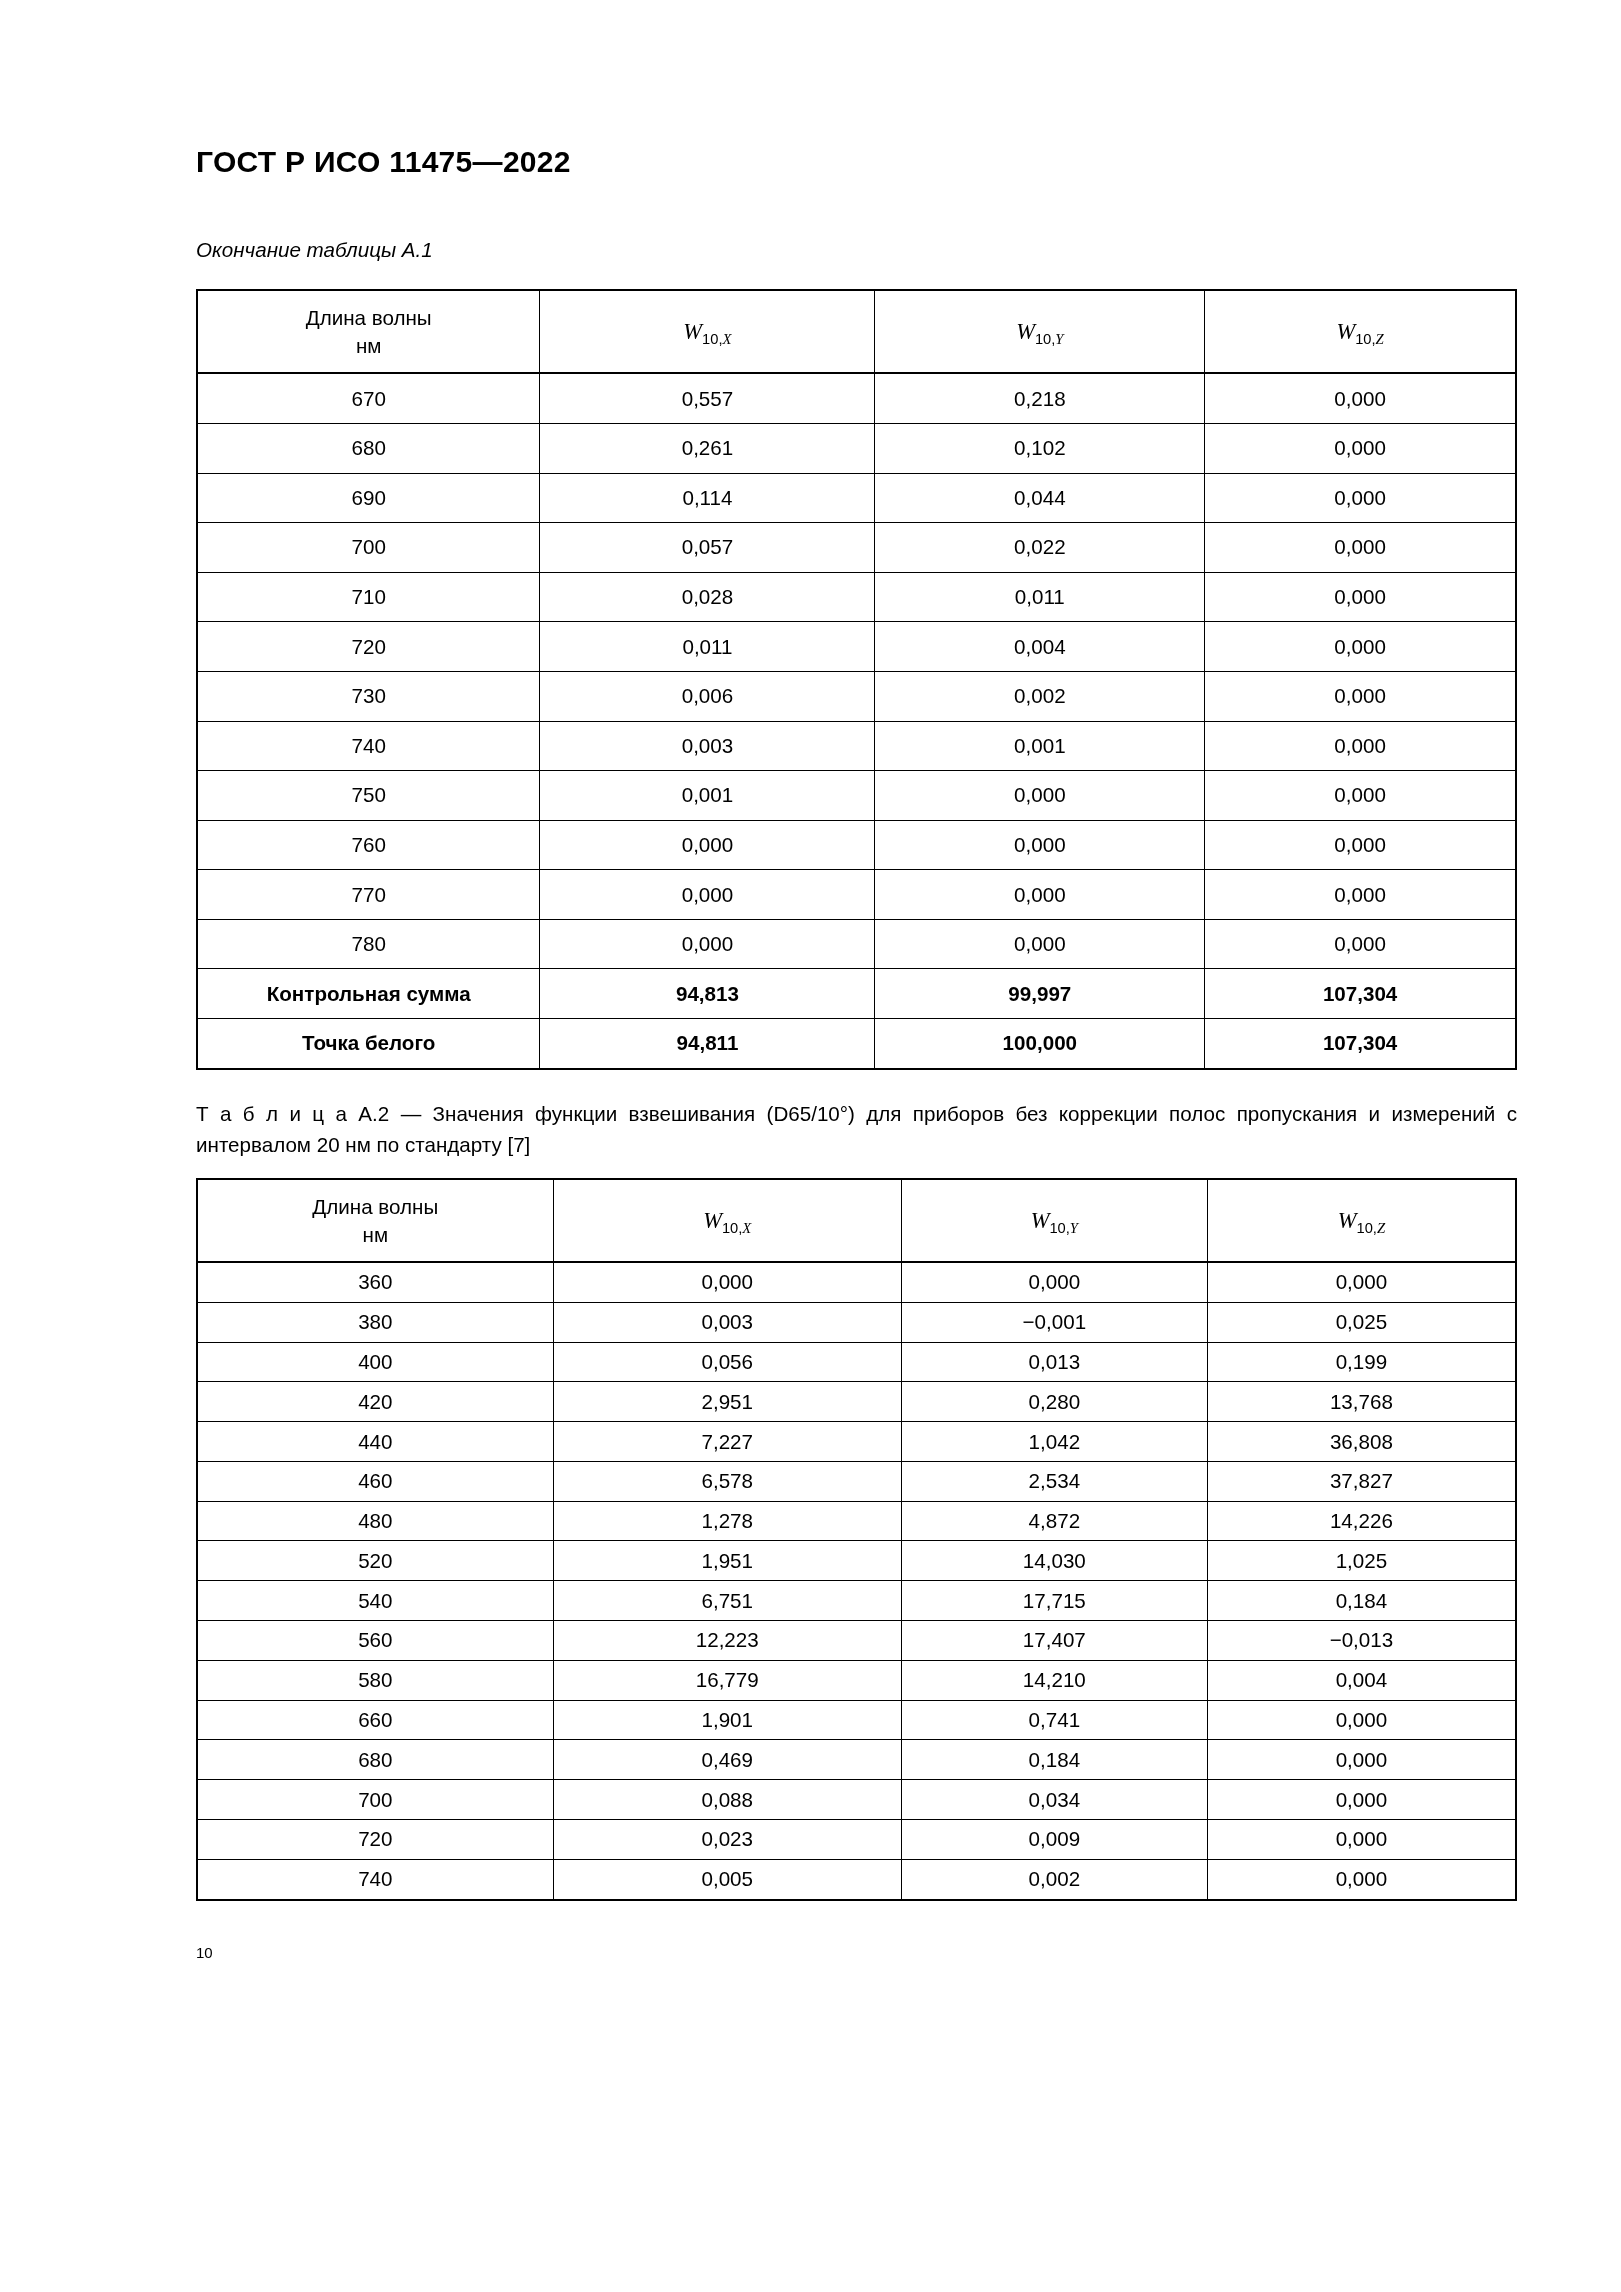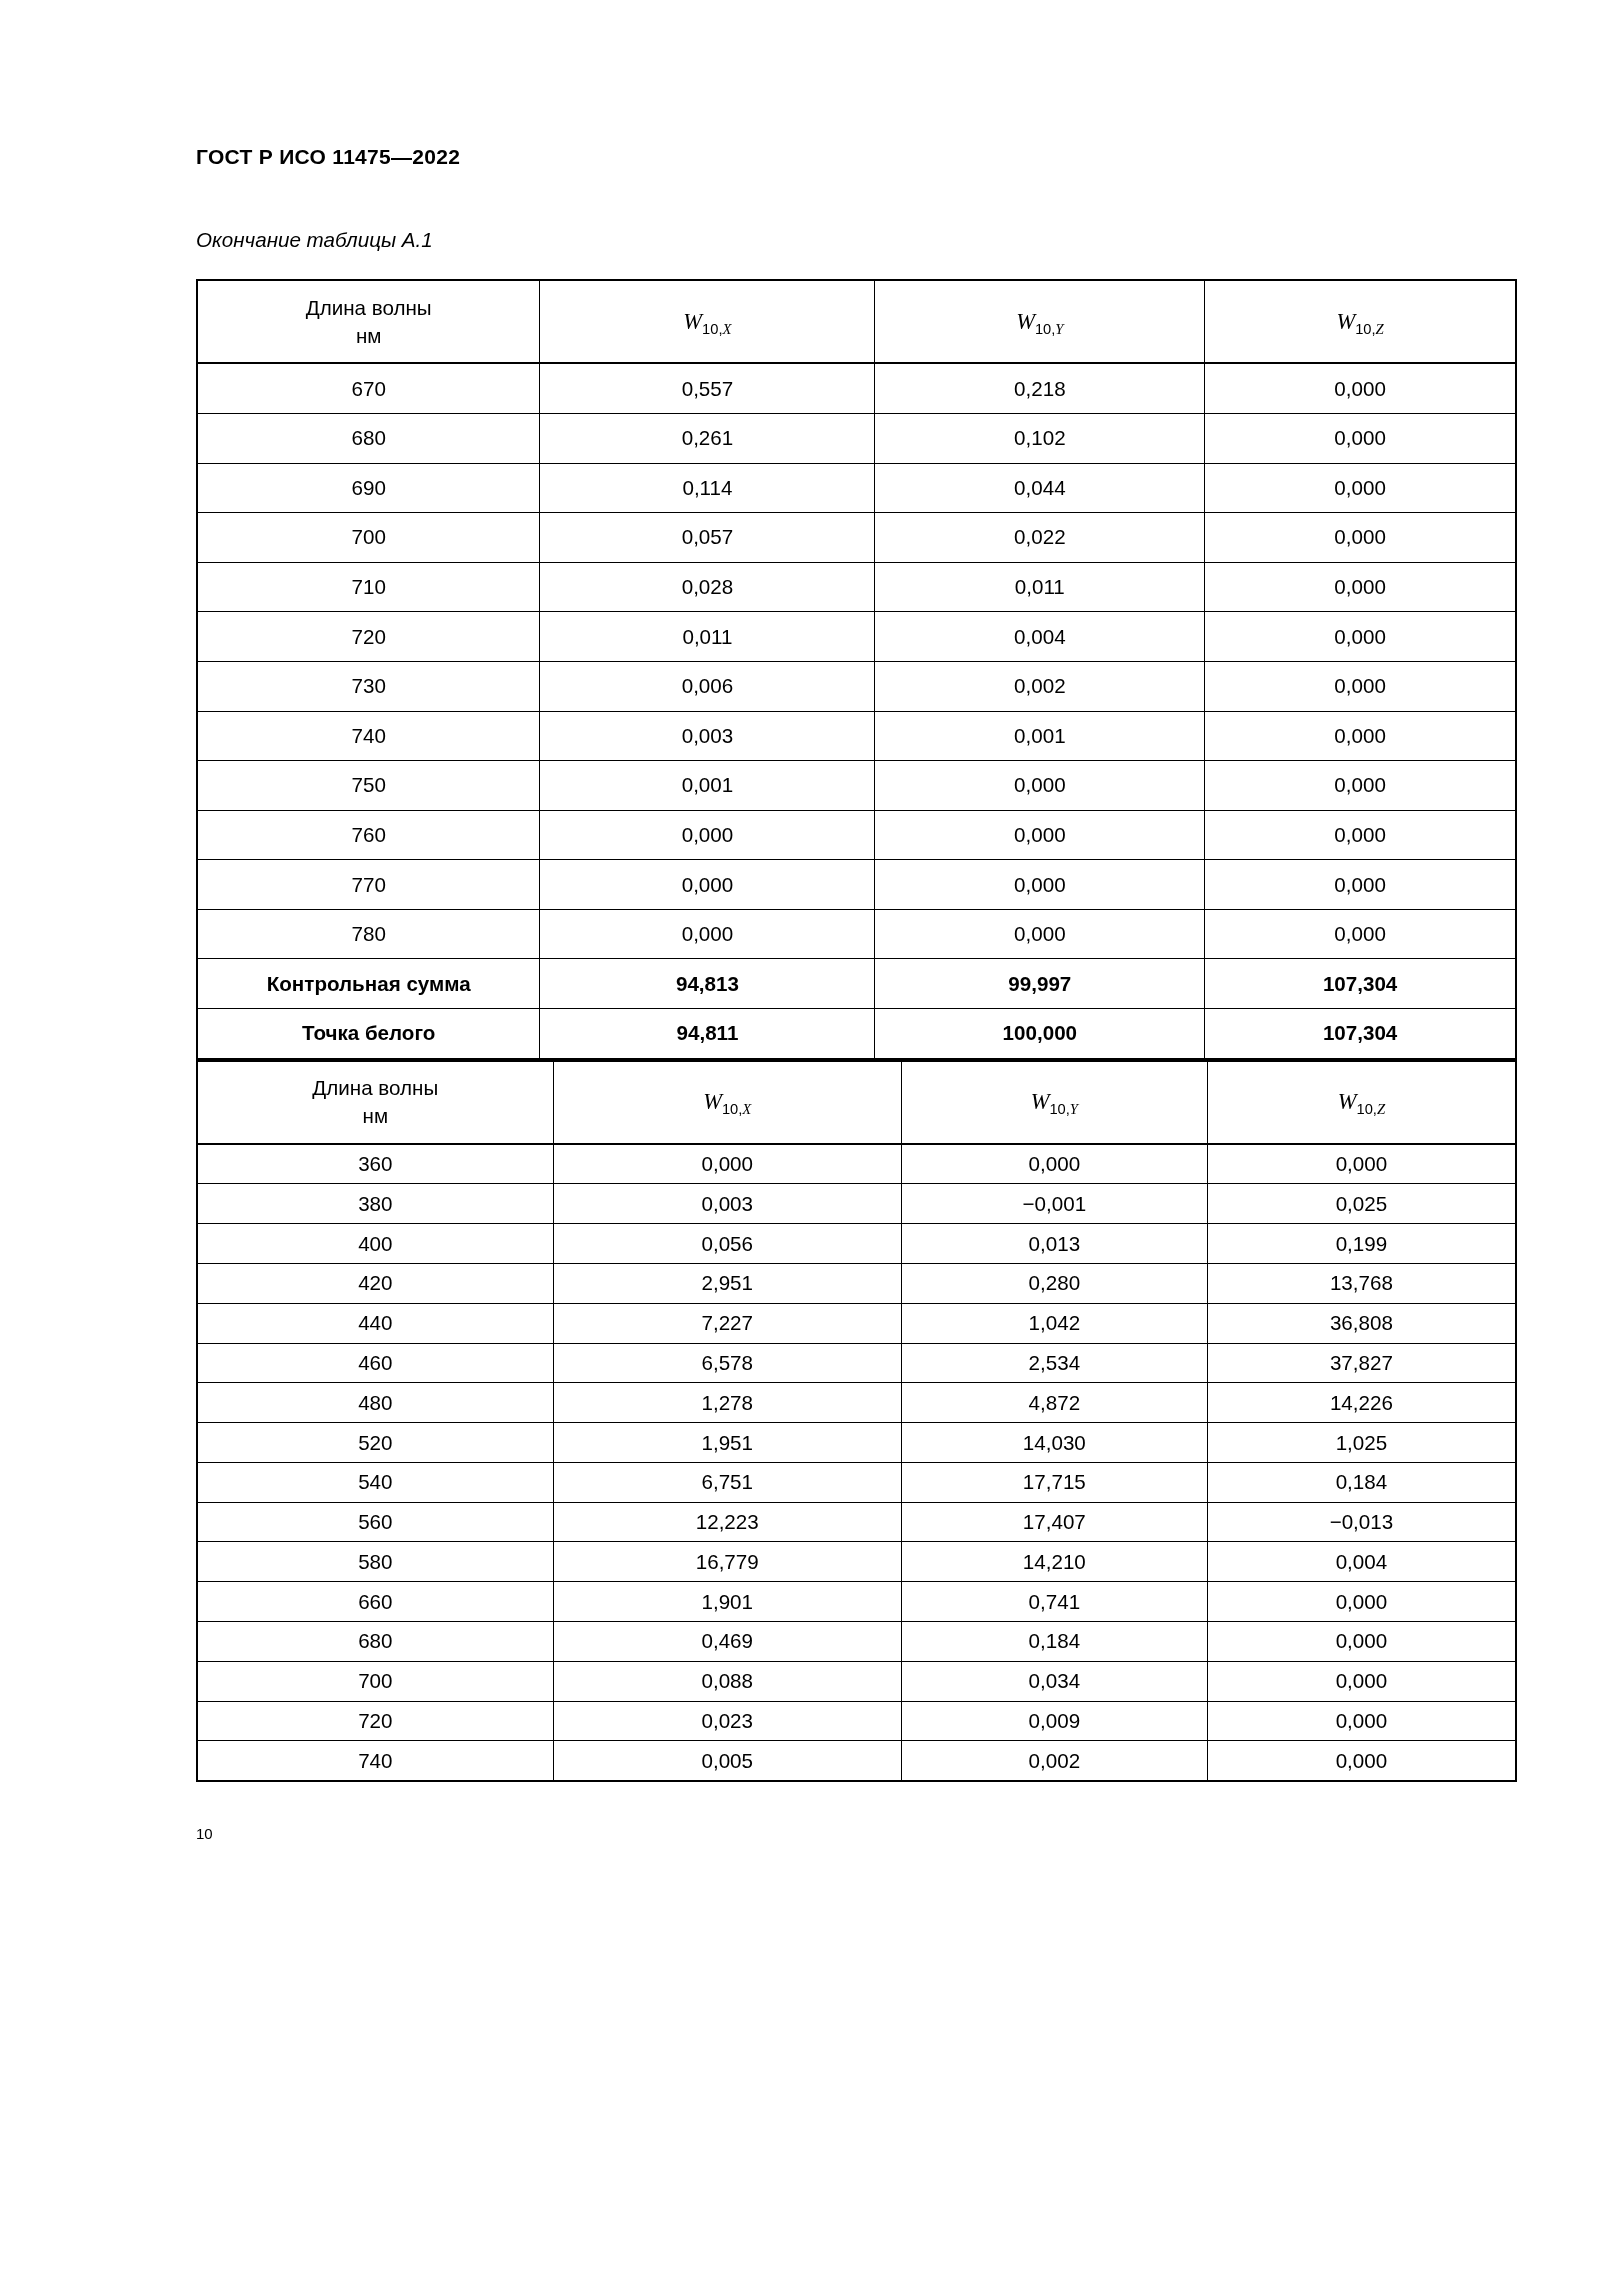--- a/index.html
+++ b/index.html
@@ -7,21 +7,21 @@
   body {
     width: 1621px;
     height: 2293px;
     font-family: "Liberation Sans", sans-serif;
     color: #000;
     position: relative;
   }
   .page { padding: 145px 104px 0 196px; }
 
   .doc-header {
-    font-size: 21px;
+    font-size: 30px;
     font-weight: bold;
     letter-spacing: 0.3px;
     margin-bottom: 59px;
   }
   .caption-italic {
     font-style: italic;
     font-size: 20.6px;
     margin-bottom: 27.4px;
   }
 
@@ -181,20 +181,21 @@
         </tr>
         <tr class="summary">
           <td>Точка белого</td>
           <td>94,811</td>
           <td>100,000</td>
           <td>107,304</td>
         </tr>
       </tbody>
     </table>
 
+  <div class="caption2">Т а б л и ц а   А.2 — Значения функции взвешивания (D65/10°) для приборов без коррекции полос пропускания и измерений с интервалом 20 нм по стандарту [7]</div>
 
   <table class="t2">
       <thead>
         <tr>
           <th>
             <div class="hdr-line">Длина волны</div>
             <div class="hdr-line">нм</div>
           </th>
           <th><span class="wvar">W</span><sub><span>10,</span><span class="wvar-letter">X</span></sub></th>
           <th><span class="wvar">W</span><sub><span>10,</span><span class="wvar-letter">Y</span></sub></th>

